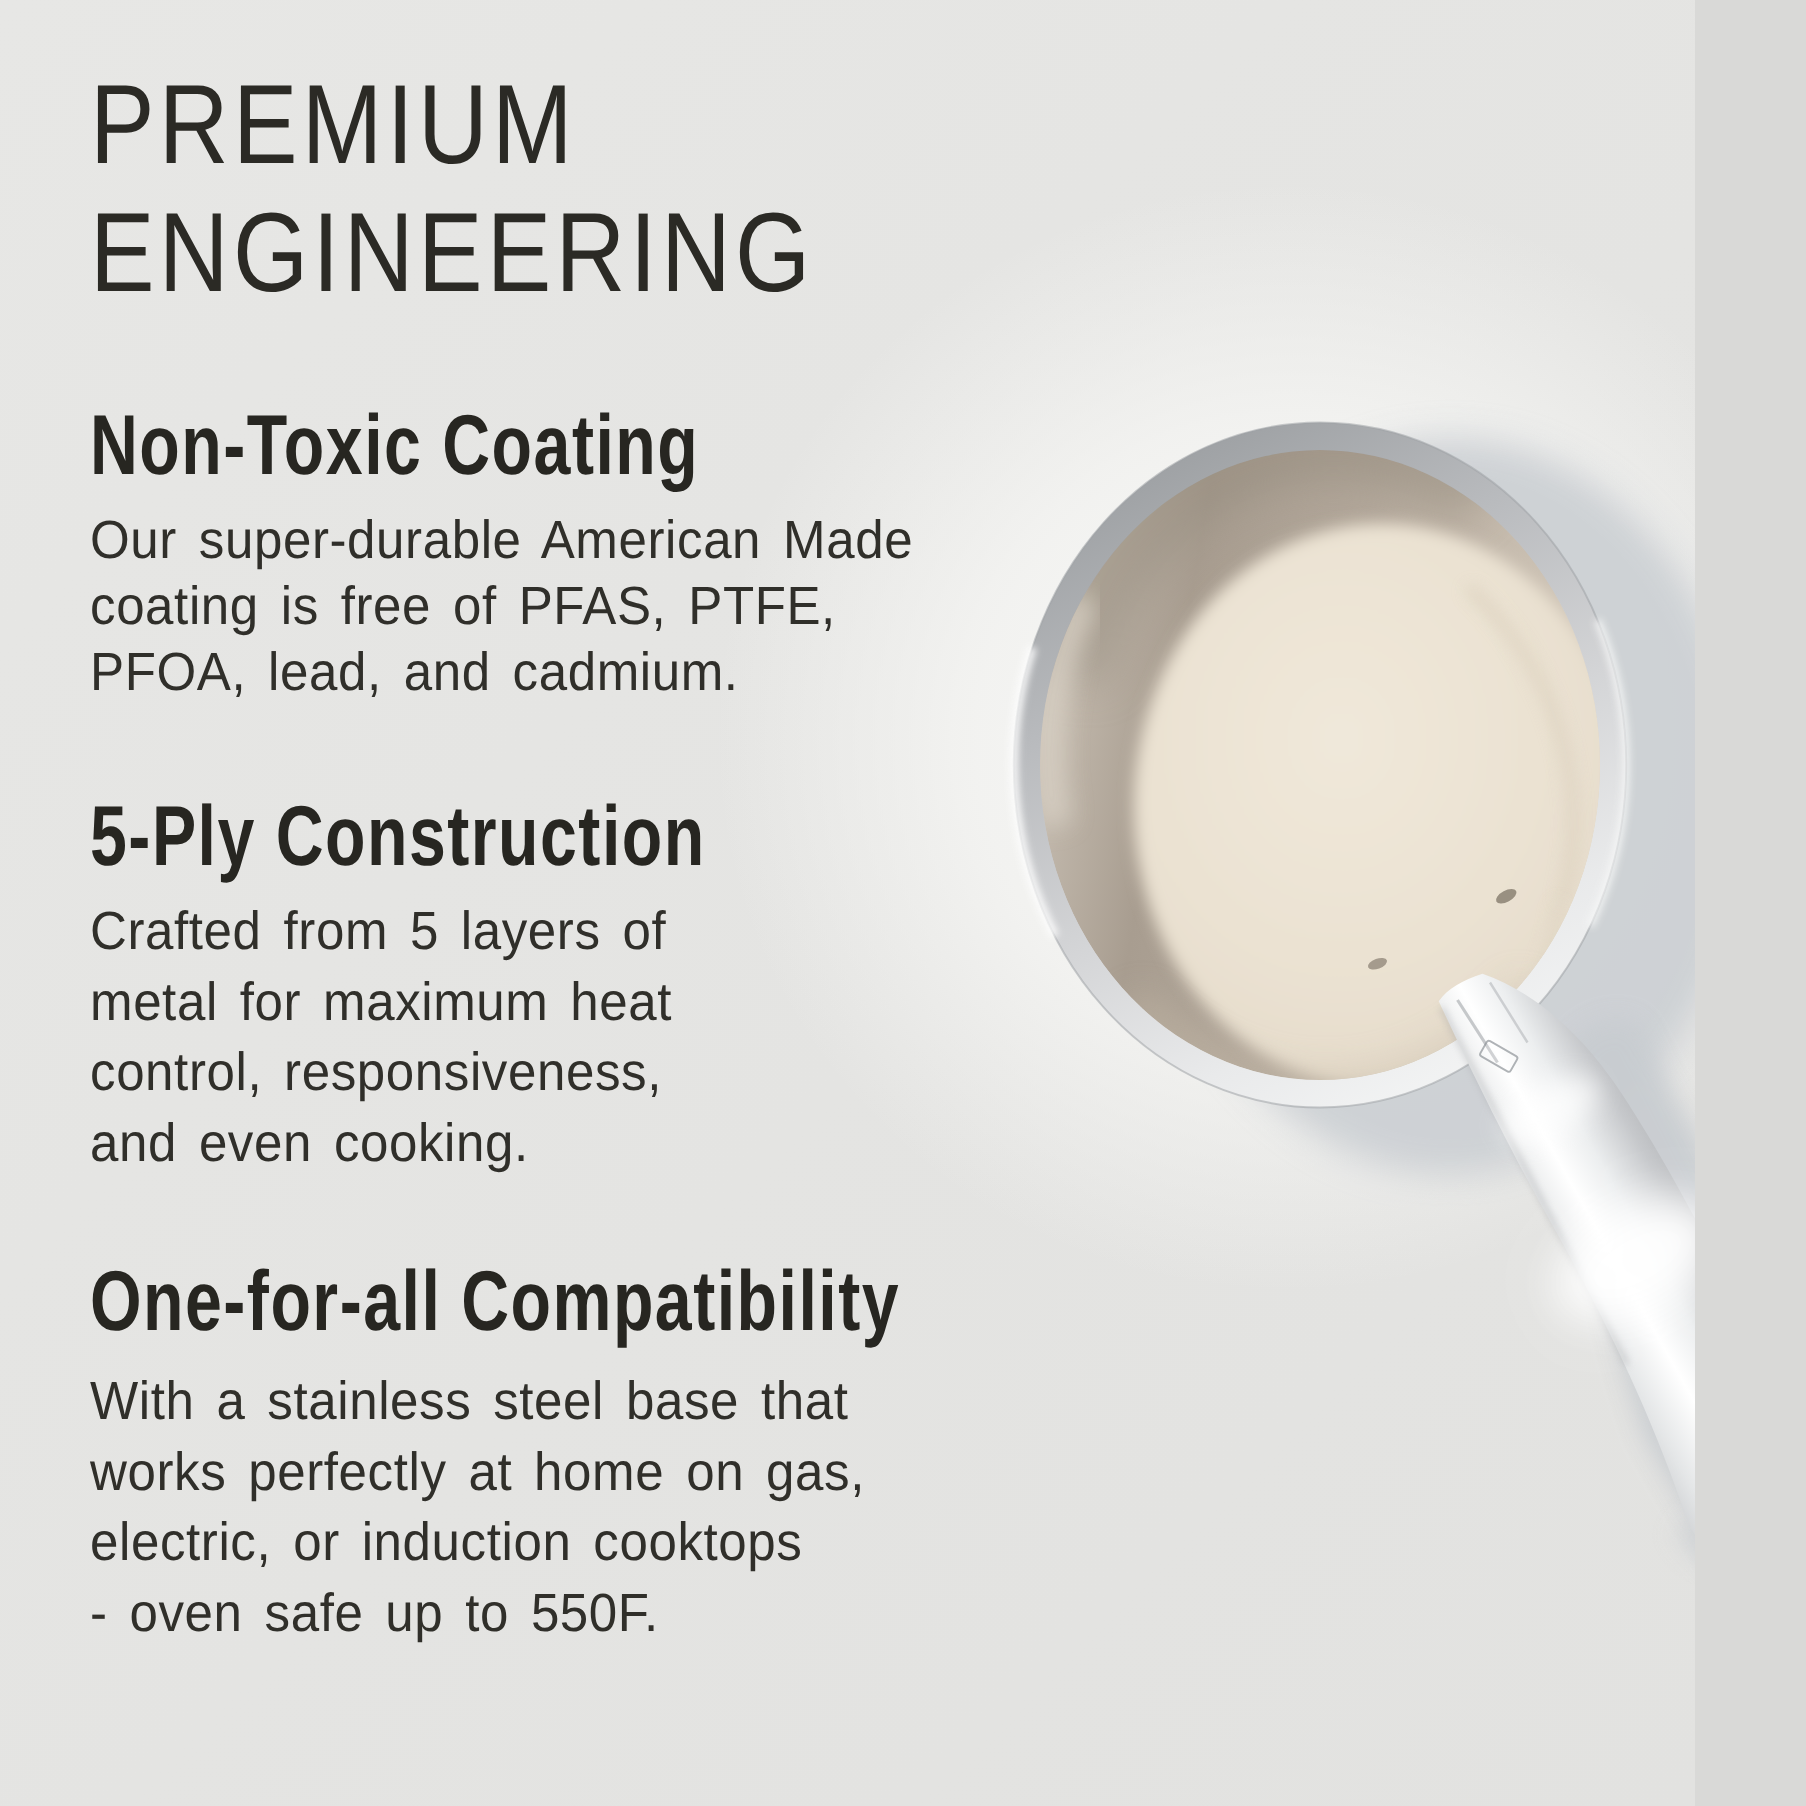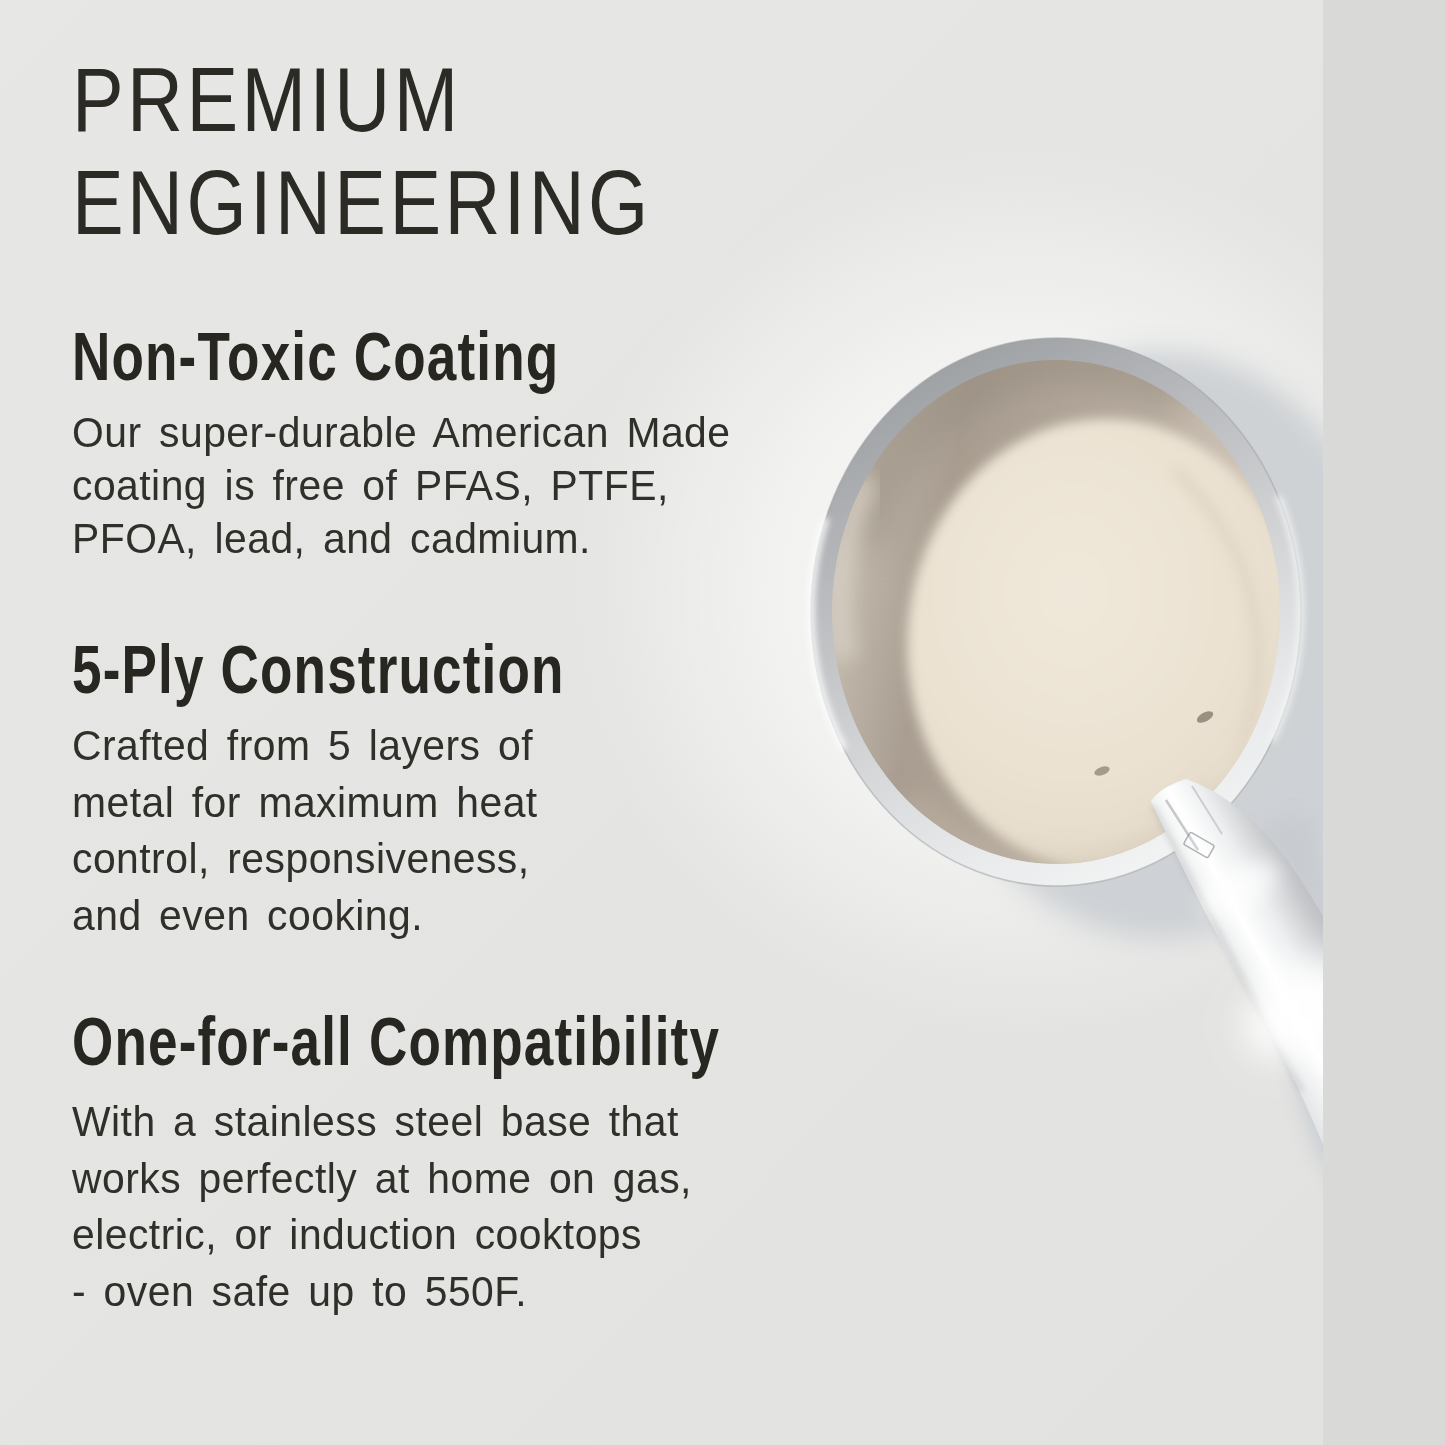--- a/index.html
+++ b/index.html
@@ -1,19 +1,20 @@
 <!DOCTYPE html>
 <html><head>
 <meta charset="utf-8">
 <style>
   html,body{margin:0;padding:0;background:#d9d9d7;}
   .stage{
     position:relative;width:1323px;height:1445px;overflow:hidden;
     background:linear-gradient(135deg,#e7e7e5 0%,#e4e4e2 55%,#e2e2e0 100%);
     font-family:"Liberation Sans","DejaVu Sans",sans-serif;
+    padding-left:33px;
   }
   .glow{
     position:absolute;left:0;top:0;width:100%;height:100%;
     background:radial-gradient(620px 600px at 1030px 590px,
       rgba(250,250,249,1) 0%,rgba(244,244,242,.85) 42%,rgba(236,236,234,0) 74%);
   }
   .title{
     position:absolute;left:72px;top:49px;
     font-size:90px;line-height:103px;font-weight:400;color:#2b2a25;
     letter-spacing:4px;transform:scaleX(0.86);transform-origin:0 0;white-space:nowrap;

